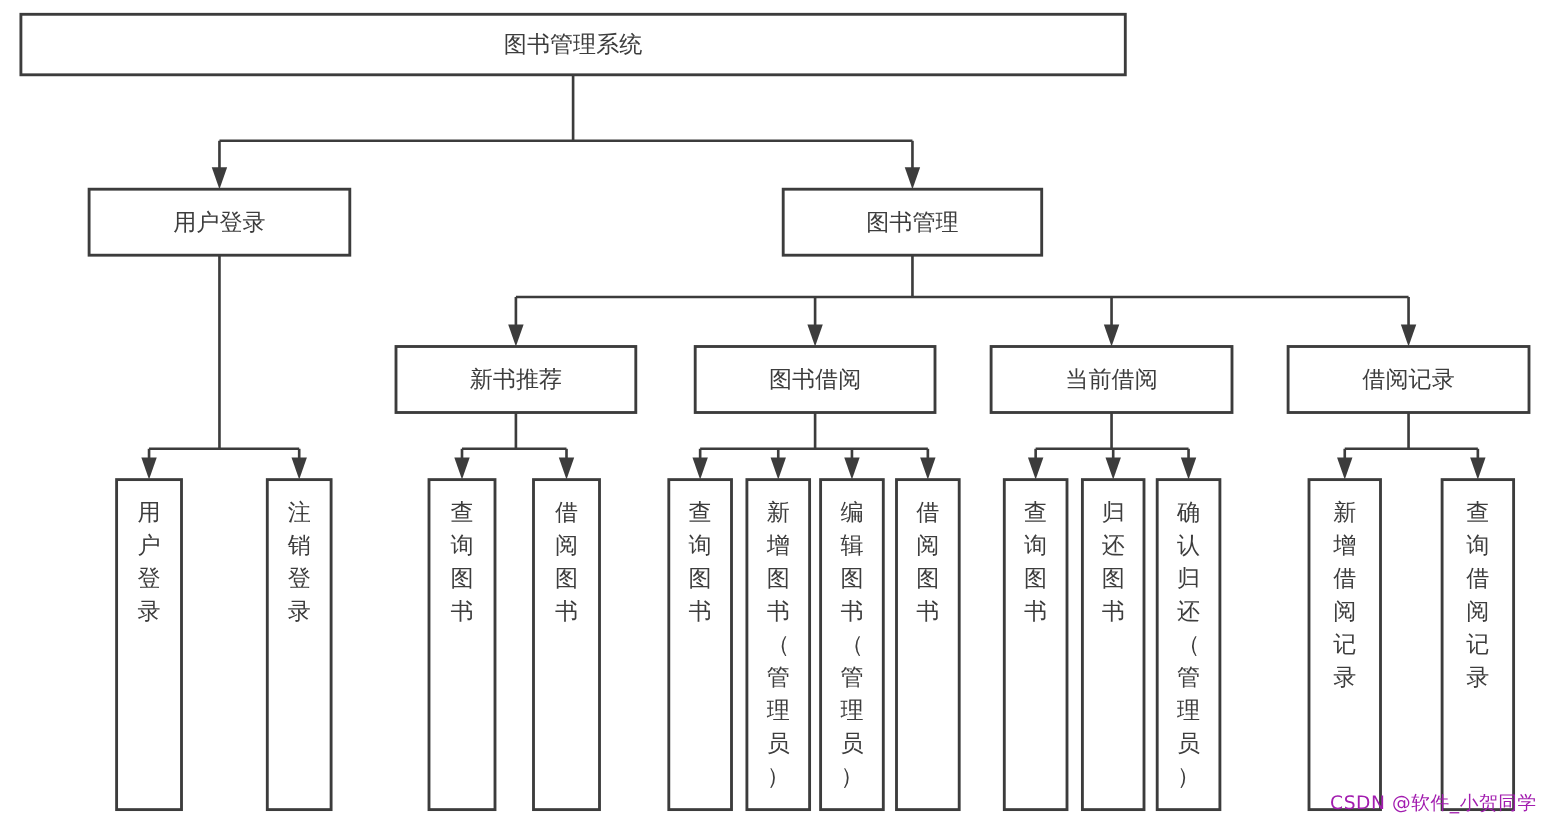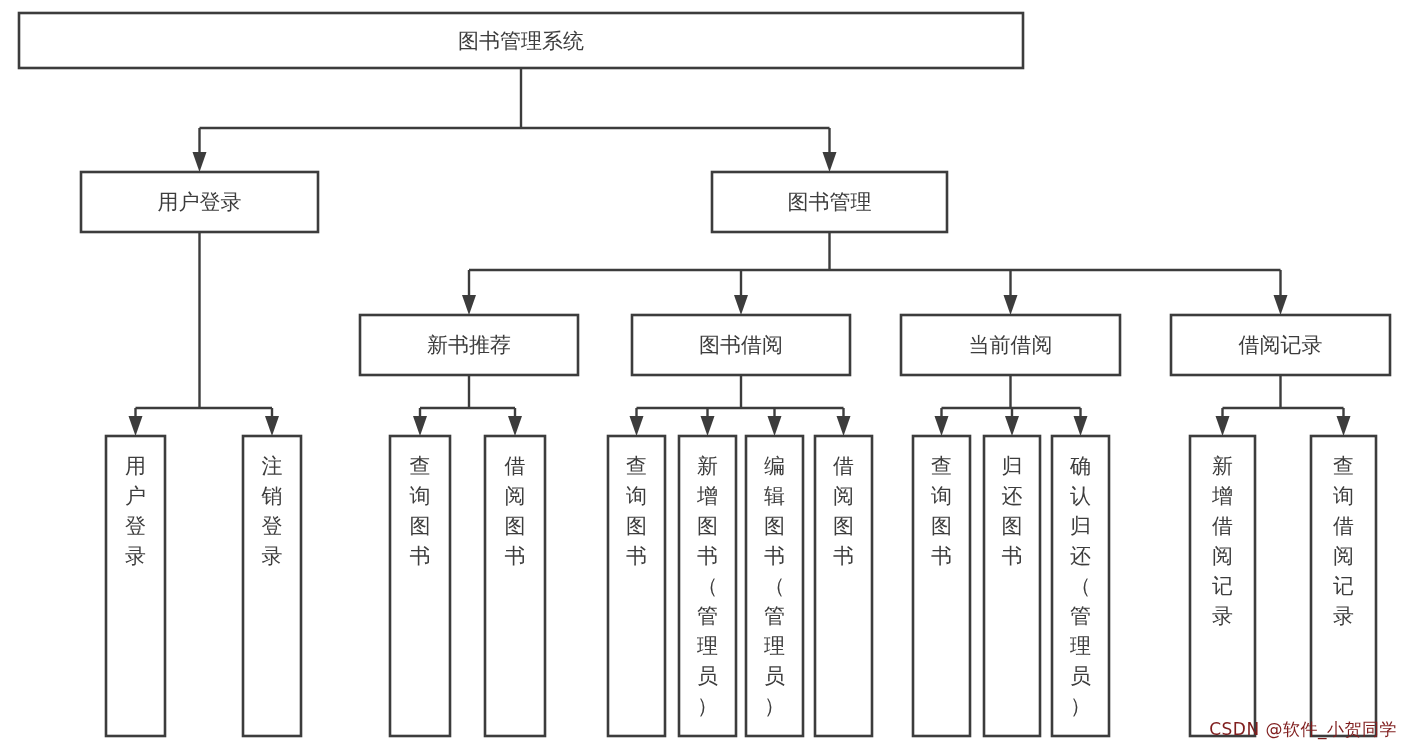--- a/index.html
+++ b/index.html
@@ -26,21 +26,21 @@
     font-family:"DejaVu Sans","Liberation Sans",sans-serif;
     font-size:21px;
     text-anchor:middle;
     white-space:pre;
   }
   .watermark{
     position:absolute;
     right:8px;bottom:6px;
     font-family:"DejaVu Sans","Liberation Sans",sans-serif;
     font-size:17px;
-    color:#7f1d1d;
+    color:#a21caf;
     letter-spacing:.5px;
     user-select:none;
     white-space:nowrap;
   }
 </style>
 </head>
 <body>
 
 <div id="chart-root">
   <svg id="diagram-svg" width="1405" height="747" viewBox="0 0 1405 747" xmlns="http://www.w3.org/2000/svg">

